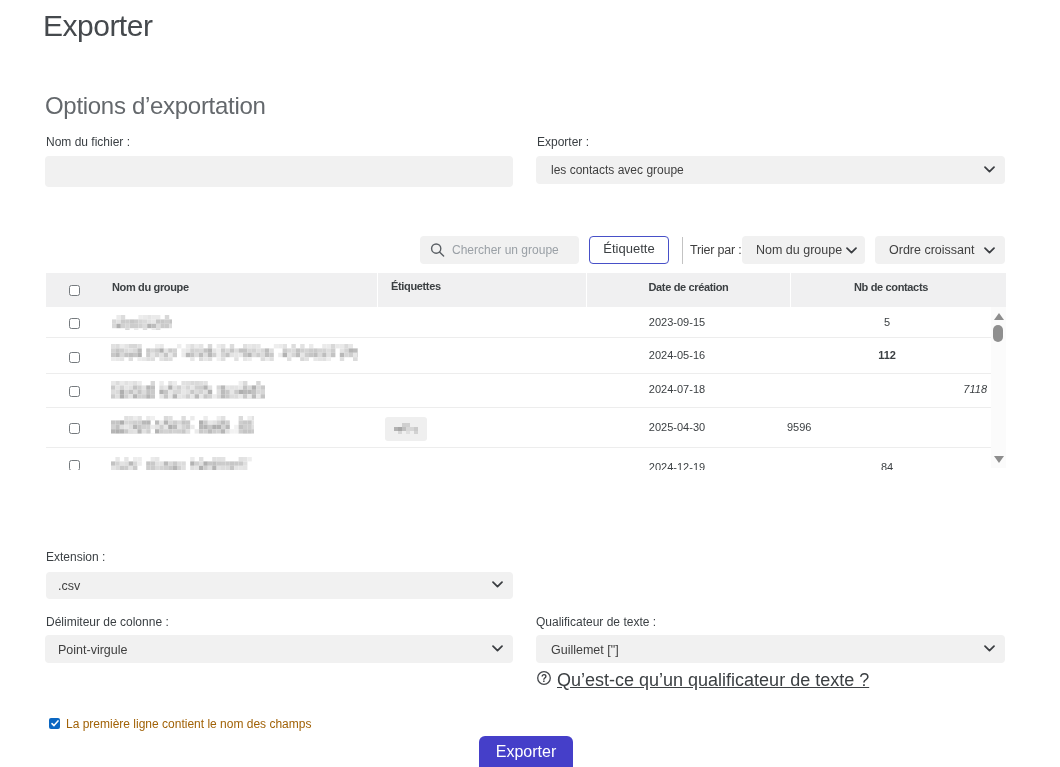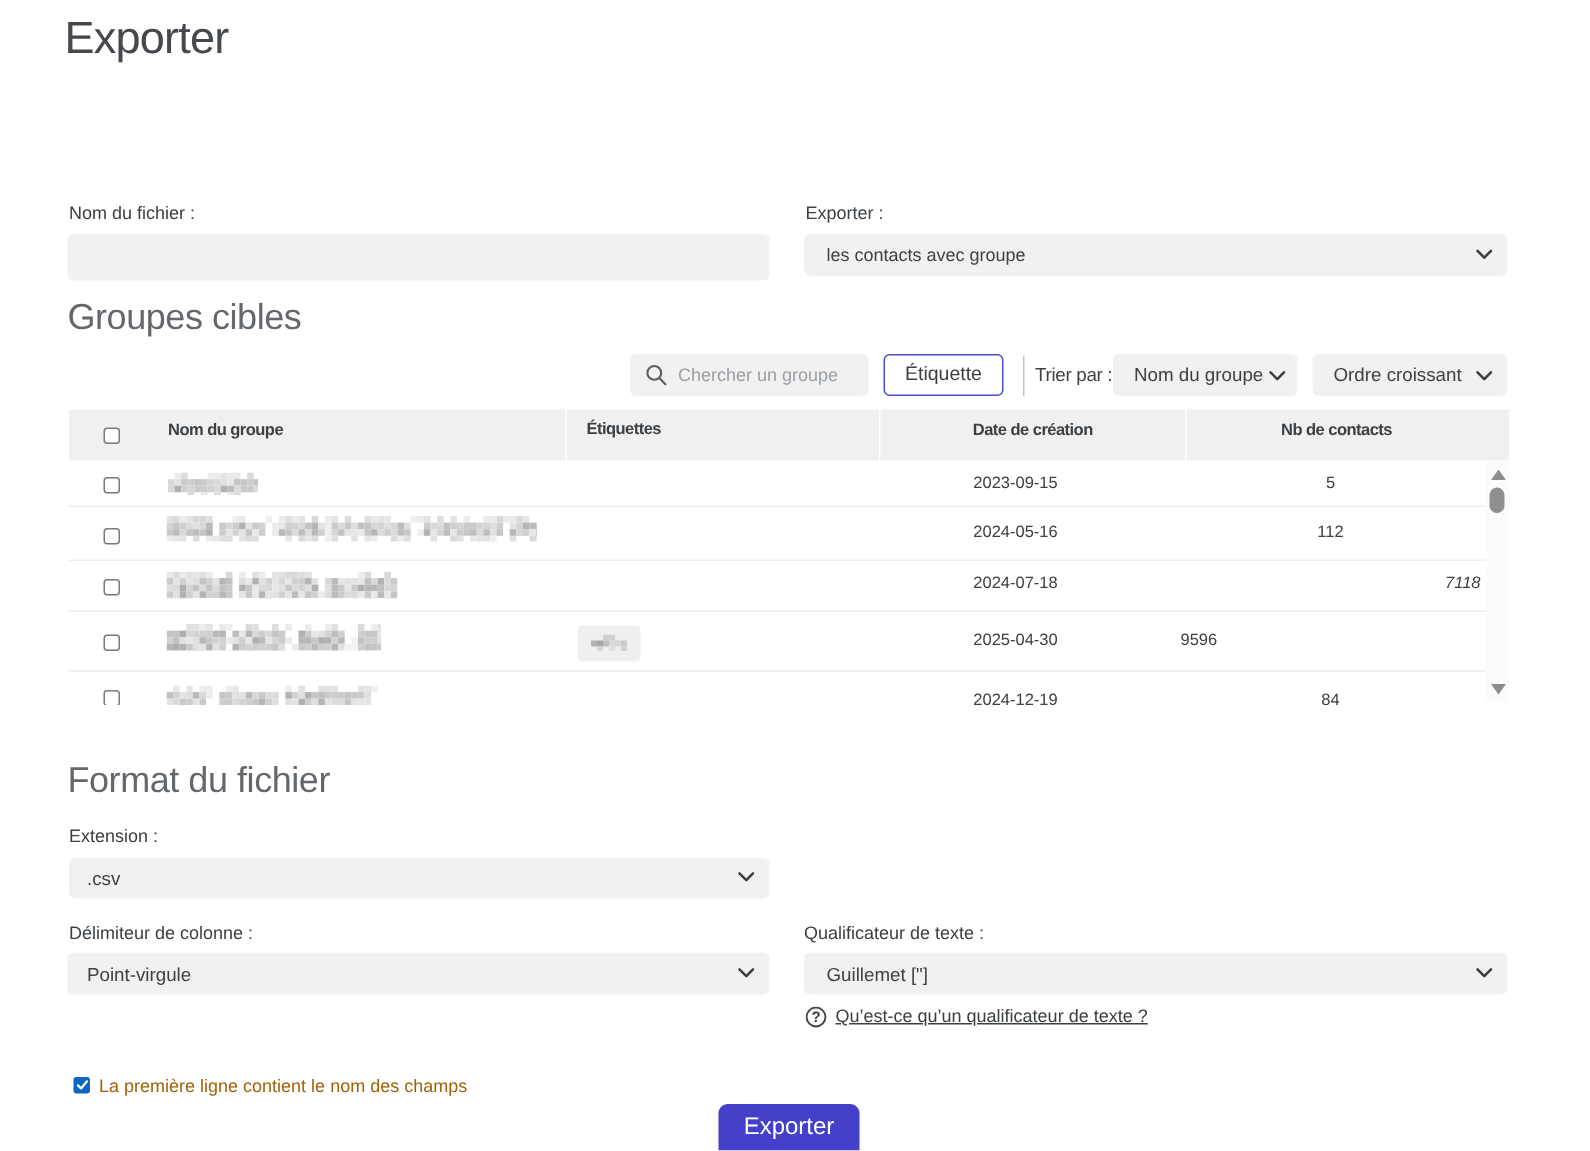--- a/index.html
+++ b/index.html
@@ -18,32 +18,32 @@
   .celltxt { font-size:11px; color:#3c4043; position:absolute; line-height:1; }
   .rowline { position:absolute; height:1px; background:#ededed; }
   .cb { position:absolute; width:11px; height:11px; border:1.5px solid #757a7e; border-radius:2.5px; background:#fff; }
 </style>
 </head>
 <body>
 <div id="page">
 
   <div class="abs h1" style="left:43px; top:11px;">Exporter</div>
 
+  <div class="abs h2" style="left:45px; top:94px;">Options d’exportation</div>
 
   <div class="abs lbl" style="left:46px; top:136px;">Nom du fichier :</div>
   <div class="abs field" style="left:45px; top:156px; width:468px; height:31px;"></div>
 
   <div class="abs lbl" style="left:537px; top:136px;">Exporter :</div>
   <div class="abs field" style="left:536px; top:156px; width:469px; height:28px;"></div>
   <div class="abs seltxt" style="left:551px; top:164px; font-size:12px;">les contacts avec groupe</div>
   <svg class="chev" style="left:984px; top:165.5px;" width="11" height="7" viewBox="0 0 11 7">
       <path d="M1 1.2 L5.5 5.7 L10 1.2" stroke="#3a3d41" stroke-width="1.7" fill="none" stroke-linecap="round" stroke-linejoin="round"></path>
     </svg>
 
-  <div class="abs h2" style="left:45px; top:200px;">Groupes cibles</div>
 
   <div class="abs field" style="left:420px; top:236px; width:159px; height:28px;"></div>
   <svg class="abs" style="left:429px; top:241px;" width="17" height="17" viewBox="0 0 17 17">
       <circle cx="7.2" cy="7.6" r="4.6" stroke="#5a5f64" stroke-width="1.4" fill="none"></circle>
       <line x1="10.5" y1="11" x2="14.6" y2="15.1" stroke="#5a5f64" stroke-width="1.4" stroke-linecap="round"></line>
     </svg>
   <div class="abs" style="left:452px; top:244px; font-size:12px; color:#9aa0a6; line-height:1;">Chercher un groupe</div>
 
   <div class="abs" style="left:589px; top:236px; width:80px; height:28px; background:#fff; border:1.5px solid #4750c8; border-radius:4px; text-align:center; line-height:23px; font-size:13px; color:#3c4043;">Étiquette</div>
 
@@ -296,21 +296,21 @@
       <rect x="193.6" y="13.2" width="4.4" height="4.4" fill="rgb(226,226,226)"></rect>
       <rect x="202.4" y="13.2" width="4.4" height="4.4" fill="rgb(232,232,232)"></rect>
       <rect x="206.8" y="13.2" width="4.4" height="4.4" fill="rgb(228,228,228)"></rect>
       <rect x="211.2" y="13.2" width="4.4" height="4.4" fill="rgb(225,225,225)"></rect>
       <rect x="215.6" y="13.2" width="4.4" height="4.4" fill="rgb(238,238,238)"></rect>
       <rect x="228.8" y="13.2" width="4.4" height="4.4" fill="rgb(223,223,223)"></rect>
       <rect x="242.0" y="13.2" width="4.4" height="4.4" fill="rgb(219,219,219)"></rect>
       <rect x="246.4" y="13.2" width="4.4" height="4.4" fill="rgb(225,225,225)"></rect>
     </svg>
   <div class="celltxt" style="left:587px; top:350px; width:180px; text-align:center;">2024-05-16</div>
-  <div class="celltxt" style="left:787px; top:350px; width:200px; text-align:center;">112</div>
+  <div class="celltxt" style="left:787px; top:350px; width:200px; text-align:center;font-weight:bold;">112</div>
 
   <div class="cb" style="left:68.5px; top:385.5px;"></div>
   <svg class="abs" style="left:111px; top:381px;" width="154" height="18" viewBox="0 0 154 18">
       <rect x="0.0" y="0.0" width="4.4" height="4.4" fill="rgb(232,232,232)"></rect>
       <rect x="4.4" y="0.0" width="4.4" height="4.4" fill="rgb(220,220,220)"></rect>
       <rect x="8.8" y="0.0" width="4.4" height="4.4" fill="rgb(234,234,234)"></rect>
       <rect x="13.2" y="0.0" width="4.4" height="4.4" fill="rgb(225,225,225)"></rect>
       <rect x="17.6" y="0.0" width="4.4" height="4.4" fill="rgb(231,231,231)"></rect>
       <rect x="22.0" y="0.0" width="4.4" height="4.4" fill="rgb(224,224,224)"></rect>
       <rect x="26.4" y="0.0" width="4.4" height="4.4" fill="rgb(235,235,235)"></rect>
@@ -687,21 +687,20 @@
       </svg>
     <div class="celltxt" style="left:541px; top:13.5px; width:180px; text-align:center;">2024-12-19</div>
     <div class="celltxt" style="left:741px; top:13.5px; width:200px; text-align:center;">84</div>
   </div>
 
   <div class="abs" style="left:991px; top:307px; width:15px; height:161px; background:#fbfbfb;"></div>
   <div class="abs" style="left:994px; top:313px; width:0; height:0; border-left:5px solid transparent; border-right:5px solid transparent; border-bottom:7px solid #8d8d8d;"></div>
   <div class="abs" style="left:993px; top:325px; width:10px; height:17px; background:#8f8f8f; border-radius:5px;"></div>
   <div class="abs" style="left:994px; top:456px; width:0; height:0; border-left:5px solid transparent; border-right:5px solid transparent; border-top:7px solid #8d8d8d;"></div>
 
-  <div class="abs h2" style="left:45px; top:509px;">Format du fichier</div>
 
   <div class="abs lbl" style="left:46px; top:551px;">Extension :</div>
   <div class="abs field" style="left:46px; top:572px; width:467px; height:27px;"></div>
   <div class="abs seltxt" style="left:58px; top:580px;">.csv</div>
   <svg class="chev" style="left:492px; top:581px;" width="11" height="7" viewBox="0 0 11 7">
       <path d="M1 1.2 L5.5 5.7 L10 1.2" stroke="#3a3d41" stroke-width="1.7" fill="none" stroke-linecap="round" stroke-linejoin="round"></path>
     </svg>
 
   <div class="abs lbl" style="left:46px; top:616px;">Délimiteur de colonne :</div>
   <div class="abs field" style="left:45px; top:635px; width:468px; height:28px;"></div>
@@ -714,21 +713,21 @@
   <div class="abs field" style="left:536px; top:635px; width:469px; height:28px;"></div>
   <div class="abs seltxt" style="left:551px; top:644px;">Guillemet ["]</div>
   <svg class="chev" style="left:984px; top:644.5px;" width="11" height="7" viewBox="0 0 11 7">
       <path d="M1 1.2 L5.5 5.7 L10 1.2" stroke="#3a3d41" stroke-width="1.7" fill="none" stroke-linecap="round" stroke-linejoin="round"></path>
     </svg>
 
   <svg class="abs" style="left:537px; top:670.5px;" width="15" height="15" viewBox="0 0 15 15">
       <circle cx="7" cy="7" r="6.3" stroke="#45484c" stroke-width="1.3" fill="none"></circle>
       <text x="7.1" y="10.6" font-size="10" font-weight="bold" fill="#3a3d40" text-anchor="middle" font-family="Liberation Sans, sans-serif">?</text>
     </svg>
-  <div class="abs" style="left:557px; top:671px; font-size:12px; color:#3c4043; line-height:1; text-decoration:underline;">Qu’est-ce qu’un qualificateur de texte ?</div>
+  <div class="abs" style="left:557px; top:671px; font-size:18px; color:#3c4043; line-height:1; text-decoration:underline;">Qu’est-ce qu’un qualificateur de texte ?</div>
 
   <div class="abs" style="left:49px; top:717.5px; width:11px; height:11px; background:#0b67c2; border-radius:2px;"></div>
   <svg class="abs" style="left:50.5px; top:719.5px;" width="8" height="7" viewBox="0 0 8 7">
       <path d="M1 3.6 L3 5.6 L7 0.9" stroke="#fff" stroke-width="1.5" fill="none" stroke-linecap="round" stroke-linejoin="round"></path>
     </svg>
   <div class="abs" style="left:66px; top:718px; font-size:12px; color:#a16207; line-height:1;">La première ligne contient le nom des champs</div>
 
   <div class="abs" style="left:479px; top:736px; width:94px; height:40px; background:#453fc9; border-radius:6px; color:#fff; font-size:16px; text-align:center; line-height:31px;">Exporter</div>
 
 </div>

